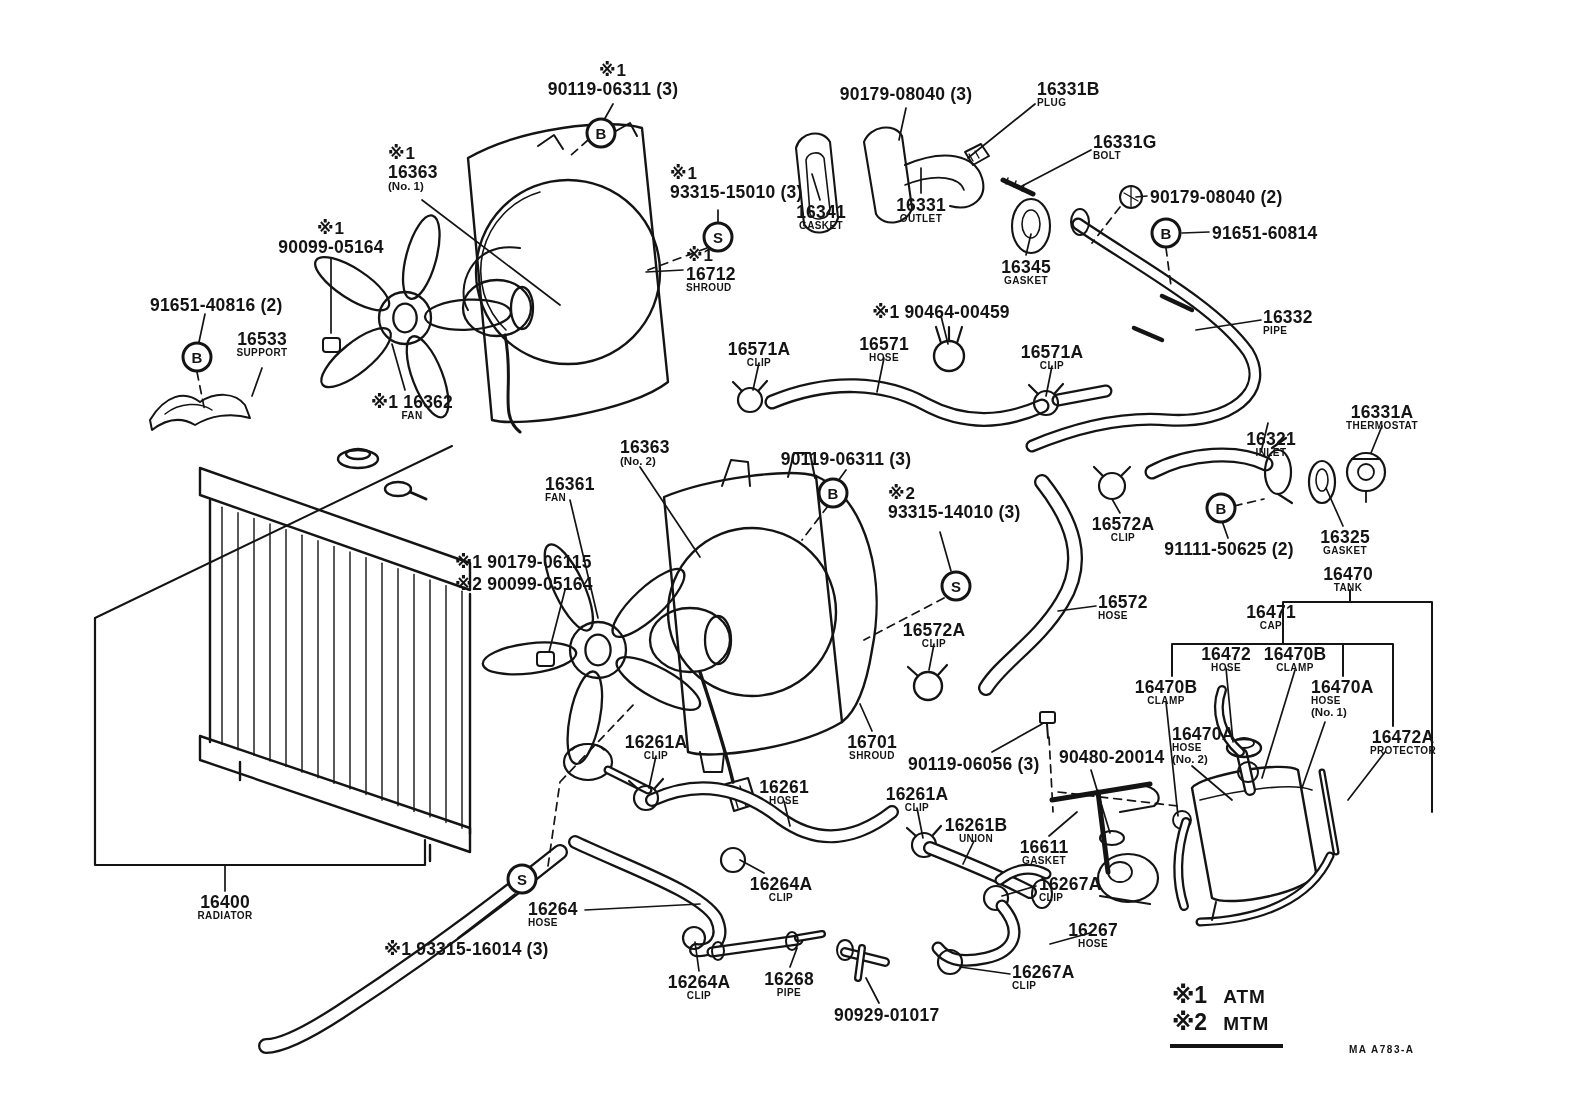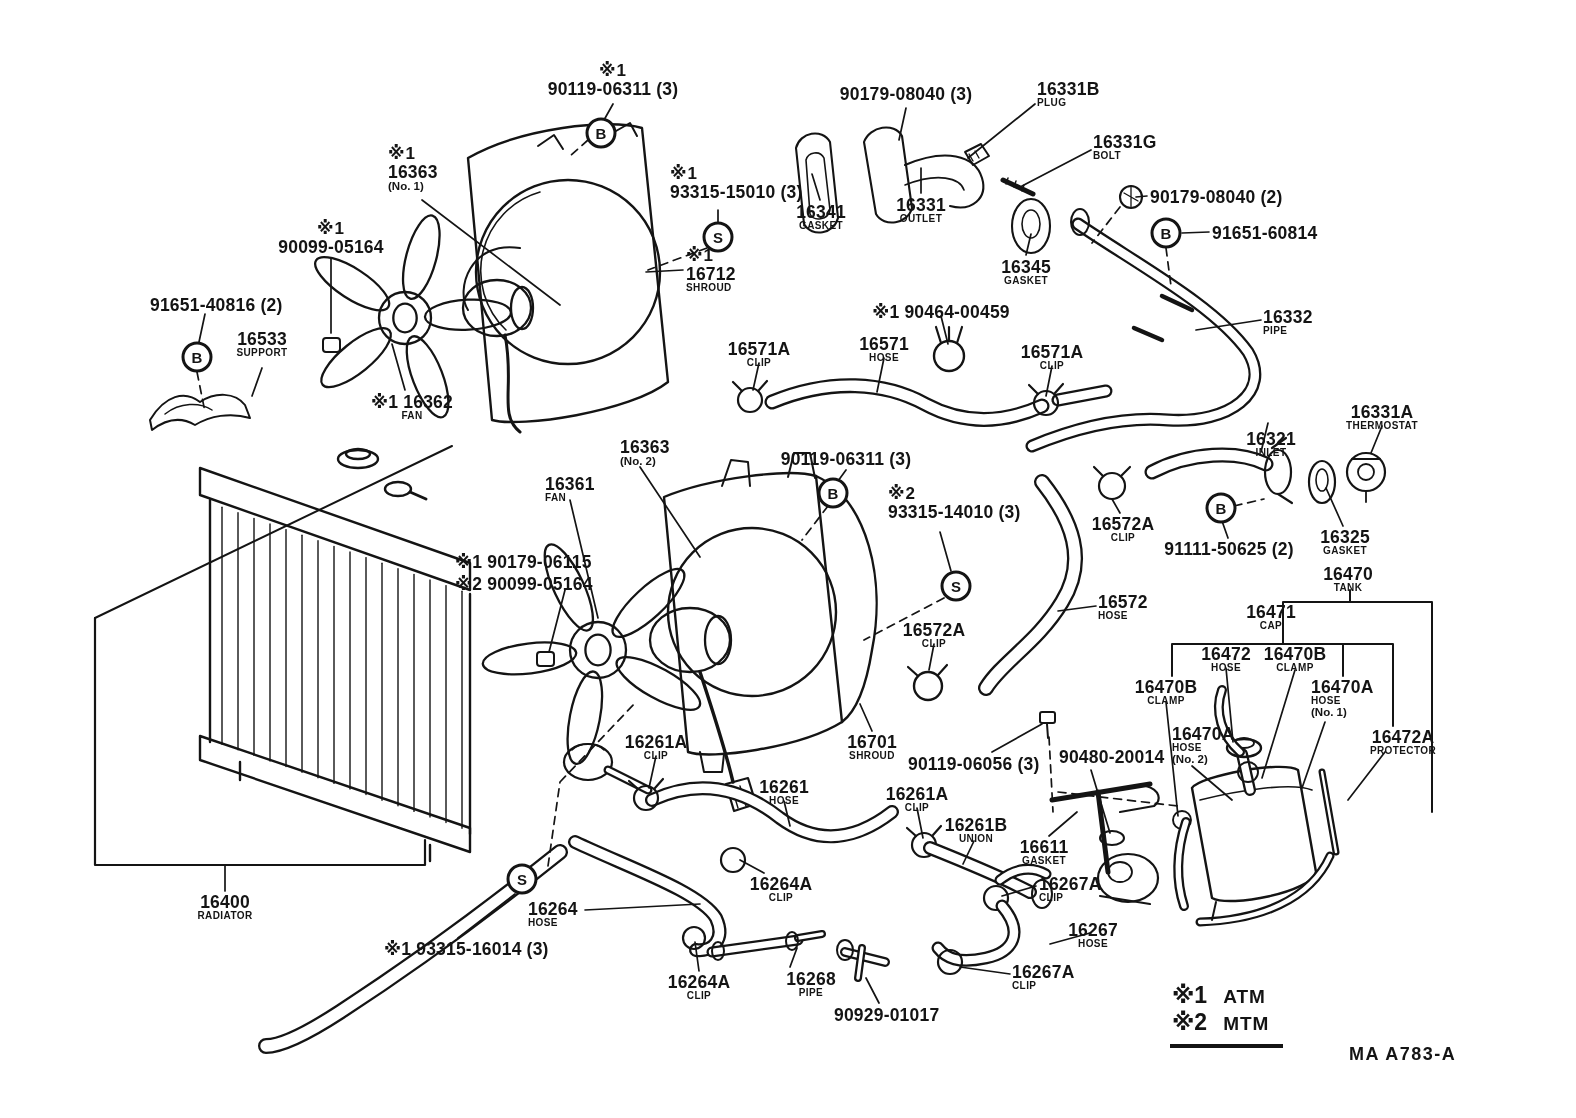--- a/index.html
+++ b/index.html
@@ -13,21 +13,21 @@
   .callout .num{font-size:17.5px;letter-spacing:.2px}
   .callout .name{font-size:10px;letter-spacing:.4px}
   .callout .sub{font-size:11.5px}
   .cl{position:absolute;width:25px;height:25px;border:3px solid #141414;border-radius:50%;
       font-weight:700;font-size:15px;line-height:25px;text-align:center;
       transform:translate(-50%,-50%);background:#fff;color:#141414}
   .legend{position:absolute;left:1170px;top:982px;border-bottom:4px solid #141414;padding:0 14px 8px 2px}
   .legend-row{display:flex;align-items:baseline;gap:16px}
   .legend-sym{font-weight:700;font-size:23px}
   .legend-label{font-weight:700;font-size:19px;letter-spacing:1px}
-  .plate-code{position:absolute;left:1349px;top:1044px;font-weight:700;font-size:18px;letter-spacing:1.5px}
+  .plate-code{position:absolute;left:1349px;top:1044px;font-weight:700;font-size:10px;letter-spacing:1.5px}
 </style>
 </head>
 <body>
 
 <div id="stage">
 
   <svg id="art" width="1576" height="1118" viewBox="0 0 1576 1118" stroke="#141414" fill="none" stroke-linecap="round" stroke-linejoin="round">
 
     <g stroke-width="2.4">
       <path d="M200,468 L470,563 L470,590 L200,495 Z"></path>
@@ -493,21 +493,21 @@
       <span class="ln num">16264</span>
       <span class="ln name">HOSE</span>
     </div>
     <div class="callout l" style="left: 384px; top: 940px;">
       <span class="ln num">※1 93315-16014 (3)</span>
     </div>
     <div class="callout c" style="left: 699px; top: 973px;">
       <span class="ln num">16264A</span>
       <span class="ln name">CLIP</span>
     </div>
-    <div class="callout c" style="left: 789px; top: 970px; margin-left: 22px;">
+    <div class="callout c" style="left: 789px; top: 970px;">
       <span class="ln num">16268</span>
       <span class="ln name">PIPE</span>
     </div>
     <div class="callout l" style="left: 834px; top: 1006px;">
       <span class="ln num">90929-01017</span>
     </div>
     <div class="callout l" style="left: 1039px; top: 875px;">
       <span class="ln num">16267A</span>
       <span class="ln name">CLIP</span>
     </div>

